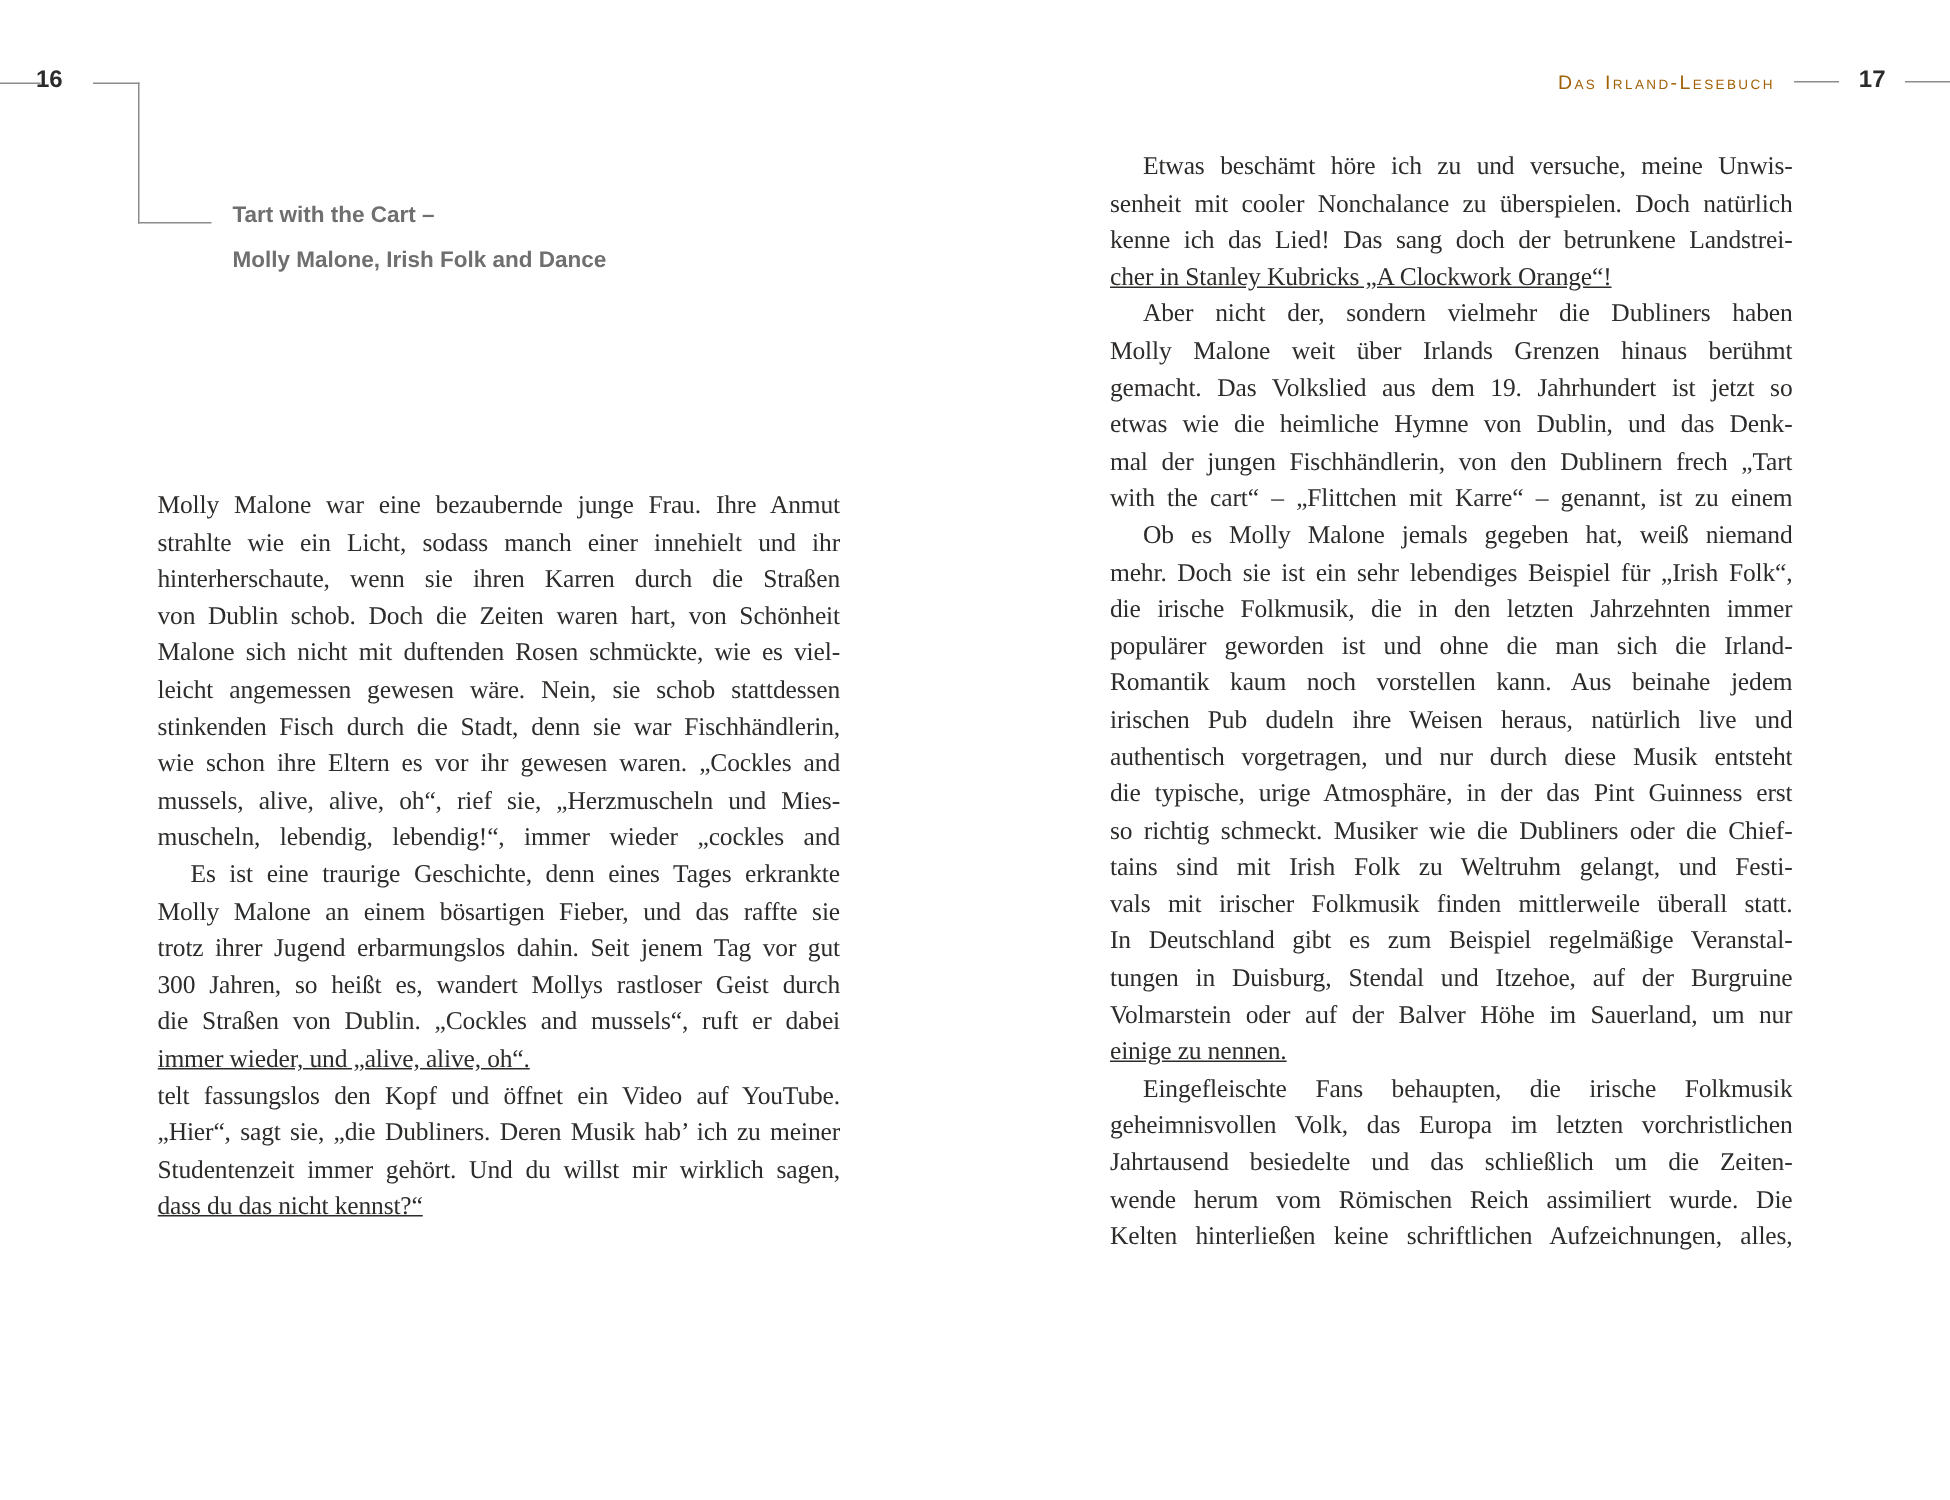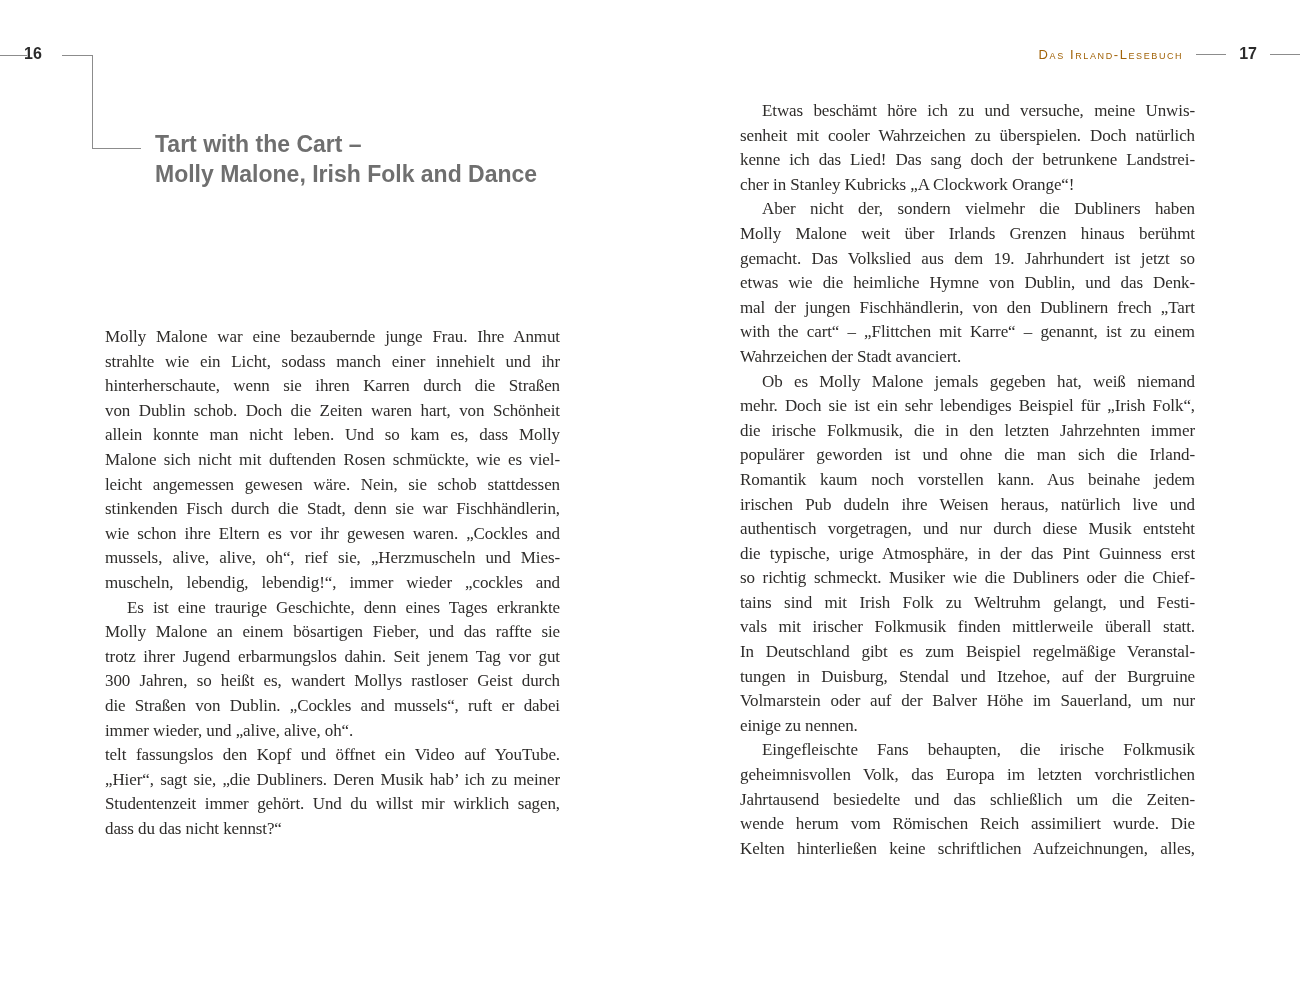--- a/index.html
+++ b/index.html
@@ -61,21 +61,21 @@
     position: static;
   }
 
   
   .chapter-title {
     position: absolute;
     left: 155px;
     top: 129px;
     font-family: "Liberation Sans", sans-serif;
     font-weight: 600;
-    font-size: 23px;
+    font-size: 15px;
     line-height: 30px;
     color: #6f6f6f;
   }
 
   
   .body-col {
     position: absolute;
     width: 455px;
     font-size: 17px;
     letter-spacing: -0.1px;
@@ -85,21 +85,21 @@
   .body-right { left: 740px; top: 99px; }
 
   .line {
     height: 24.6px;
     overflow: hidden;
     text-align: justify;
     text-align-last: justify;
     white-space: normal;
   }
   .line.ind  { text-indent: 22px; }
-  .line.last { text-align-last: left; }
+  .line.last { text-align-last: left; text-decoration: underline; }
 </style>
 </head>
 <body>
 
 <div class="spread">
 
   <div class="rule rule-h" style="left:0; top:55px; width:27px;"></div>
   <div class="pagenum pagenum-left">16</div>
   <div class="rule rule-h" style="left:62px; top:55px; width:31px;"></div>
   <div class="rule rule-v" style="left:92px; top:55px; height:94px;"></div>
@@ -115,50 +115,48 @@
     <span class="flex-rule"></span>
     <span class="pagenum pagenum-right">17</span>
     <span class="flex-rule end"></span>
   </div>
 
   <div class="body-col body-left" id="body-left">
       <div class="line">Molly Malone war eine bezaubernde junge Frau. Ihre Anmut</div>
       <div class="line">strahlte wie ein Licht, sodass manch einer innehielt und ihr</div>
       <div class="line">hinterherschaute, wenn sie ihren Karren durch die Straßen</div>
       <div class="line">von Dublin schob. Doch die Zeiten waren hart, von Schönheit</div>
-      <div class="line">allein konnte man nicht leben. Und so kam es, dass Molly</div>
       <div class="line">Malone sich nicht mit duftenden Rosen schmückte, wie es viel-</div>
       <div class="line">leicht angemessen gewesen wäre. Nein, sie schob stattdessen</div>
       <div class="line">stinkenden Fisch durch die Stadt, denn sie war Fischhändlerin,</div>
       <div class="line">wie schon ihre Eltern es vor ihr gewesen waren. „Cockles and</div>
       <div class="line">mussels, alive, alive, oh“, rief sie, „Herzmuscheln und Mies-</div>
       <div class="line">muscheln, lebendig, lebendig!“, immer wieder „cockles and</div>
       <div class="line ind">Es ist eine traurige Geschichte, denn eines Tages erkrankte</div>
       <div class="line">Molly Malone an einem bösartigen Fieber, und das raffte sie</div>
       <div class="line">trotz ihrer Jugend erbarmungslos dahin. Seit jenem Tag vor gut</div>
       <div class="line">300 Jahren, so heißt es, wandert Mollys rastloser Geist durch</div>
       <div class="line">die Straßen von Dublin. „Cockles and mussels“, ruft er dabei</div>
       <div class="line last">immer wieder, und „alive, alive, oh“.</div>
       <div class="line">telt fassungslos den Kopf und öffnet ein Video auf YouTube.</div>
       <div class="line">„Hier“, sagt sie, „die Dubliners. Deren Musik hab’ ich zu meiner</div>
       <div class="line">Studentenzeit immer gehört. Und du willst mir wirklich sagen,</div>
       <div class="line last">dass du das nicht kennst?“</div>
     </div>
   <div class="body-col body-right" id="body-right">
       <div class="line ind">Etwas beschämt höre ich zu und versuche, meine Unwis-</div>
-      <div class="line">senheit mit cooler Wahrzeichen zu überspielen. Doch natürlich</div>
+      <div class="line">senheit mit cooler Nonchalance zu überspielen. Doch natürlich</div>
       <div class="line">kenne ich das Lied! Das sang doch der betrunkene Landstrei-</div>
       <div class="line last">cher in Stanley Kubricks „A Clockwork Orange“!</div>
       <div class="line ind">Aber nicht der, sondern vielmehr die Dubliners haben</div>
       <div class="line">Molly Malone weit über Irlands Grenzen hinaus berühmt</div>
       <div class="line">gemacht. Das Volkslied aus dem 19. Jahrhundert ist jetzt so</div>
       <div class="line">etwas wie die heimliche Hymne von Dublin, und das Denk-</div>
       <div class="line">mal der jungen Fischhändlerin, von den Dublinern frech „Tart</div>
       <div class="line">with the cart“ – „Flittchen mit Karre“ – genannt, ist zu einem</div>
-      <div class="line last">Wahrzeichen der Stadt avanciert.</div>
       <div class="line ind">Ob es Molly Malone jemals gegeben hat, weiß niemand</div>
       <div class="line">mehr. Doch sie ist ein sehr lebendiges Beispiel für „Irish Folk“,</div>
       <div class="line">die irische Folkmusik, die in den letzten Jahrzehnten immer</div>
       <div class="line">populärer geworden ist und ohne die man sich die Irland-</div>
       <div class="line">Romantik kaum noch vorstellen kann. Aus beinahe jedem</div>
       <div class="line">irischen Pub dudeln ihre Weisen heraus, natürlich live und</div>
       <div class="line">authentisch vorgetragen, und nur durch diese Musik entsteht</div>
       <div class="line">die typische, urige Atmosphäre, in der das Pint Guinness erst</div>
       <div class="line">so richtig schmeckt. Musiker wie die Dubliners oder die Chief-</div>
       <div class="line">tains sind mit Irish Folk zu Weltruhm gelangt, und Festi-</div>

